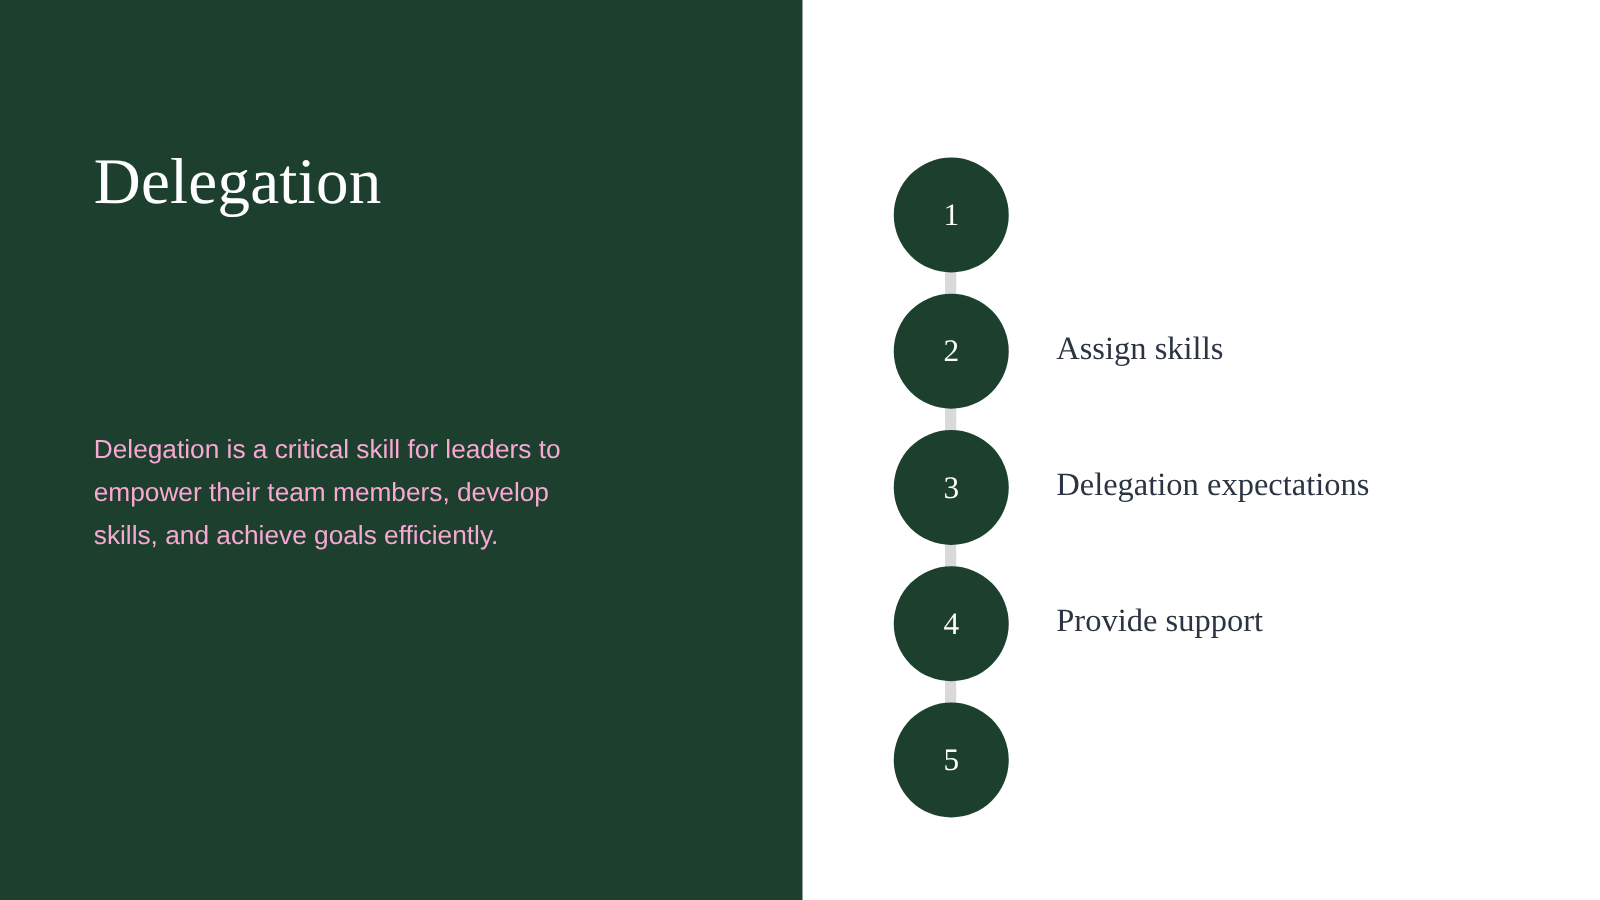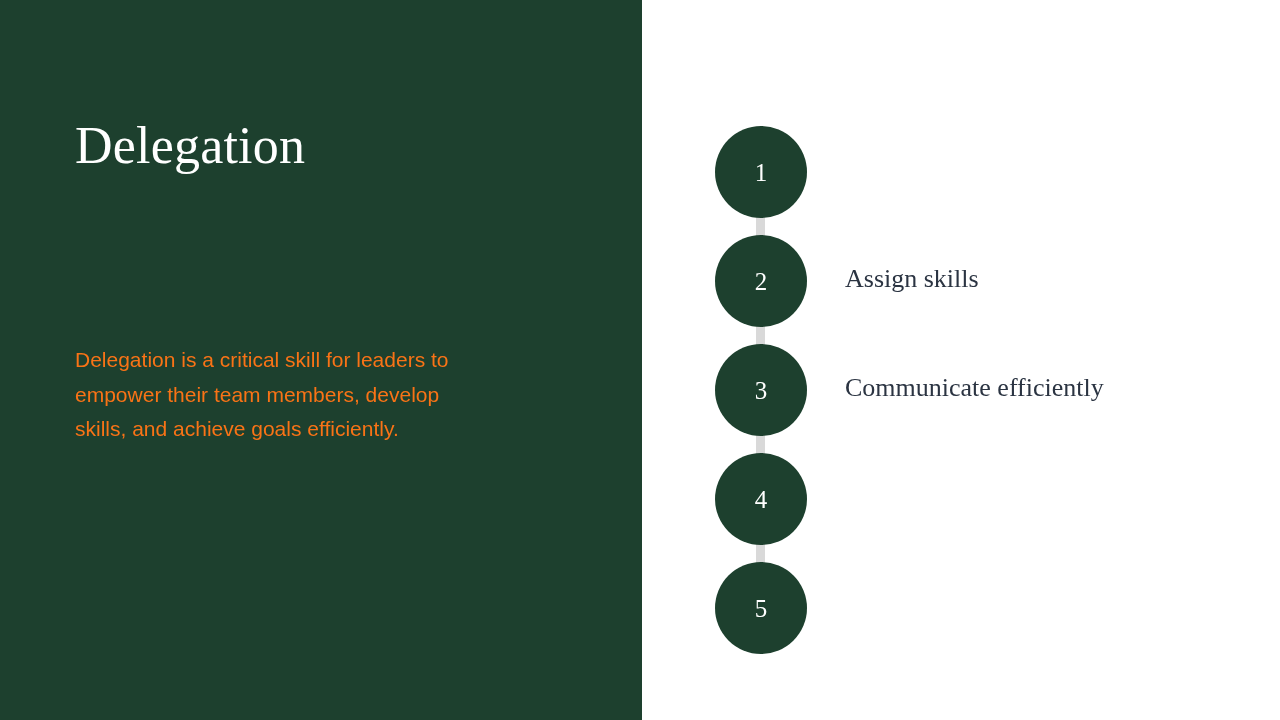--- a/index.html
+++ b/index.html
@@ -44,21 +44,21 @@
   }
   .slide-body {
     position: absolute;
     left: 75px;
     top: 343px;
     width: 420px;
     font-family: "Liberation Sans", sans-serif;
     font-size: 21px;
     font-weight: 400;
     line-height: 34.6px;
-    color: #f97316;
+    color: #f9a8d4;
   }
 
   
   .steps {
     position: absolute;
     left: 642px;
     top: 0;
     width: 638px;
     height: 720px;
   }
@@ -139,26 +139,27 @@
         <div class="step" style="top: 235px;">
           <div class="step-circle">
             <span class="step-number">2</span>
           </div>
           <div class="step-label">Assign skills</div>
         </div>
         <div class="step" style="top: 344px;">
           <div class="step-circle">
             <span class="step-number">3</span>
           </div>
-          <div class="step-label">Communicate efficiently</div>
+          <div class="step-label">Delegation expectations</div>
         </div>
         <div class="step" style="top: 453px;">
           <div class="step-circle">
             <span class="step-number">4</span>
           </div>
+          <div class="step-label">Provide support</div>
         </div>
         <div class="step" style="top: 562px;">
           <div class="step-circle">
             <span class="step-number">5</span>
           </div>
         </div>
       </div>
   </div>
 
 </div>

